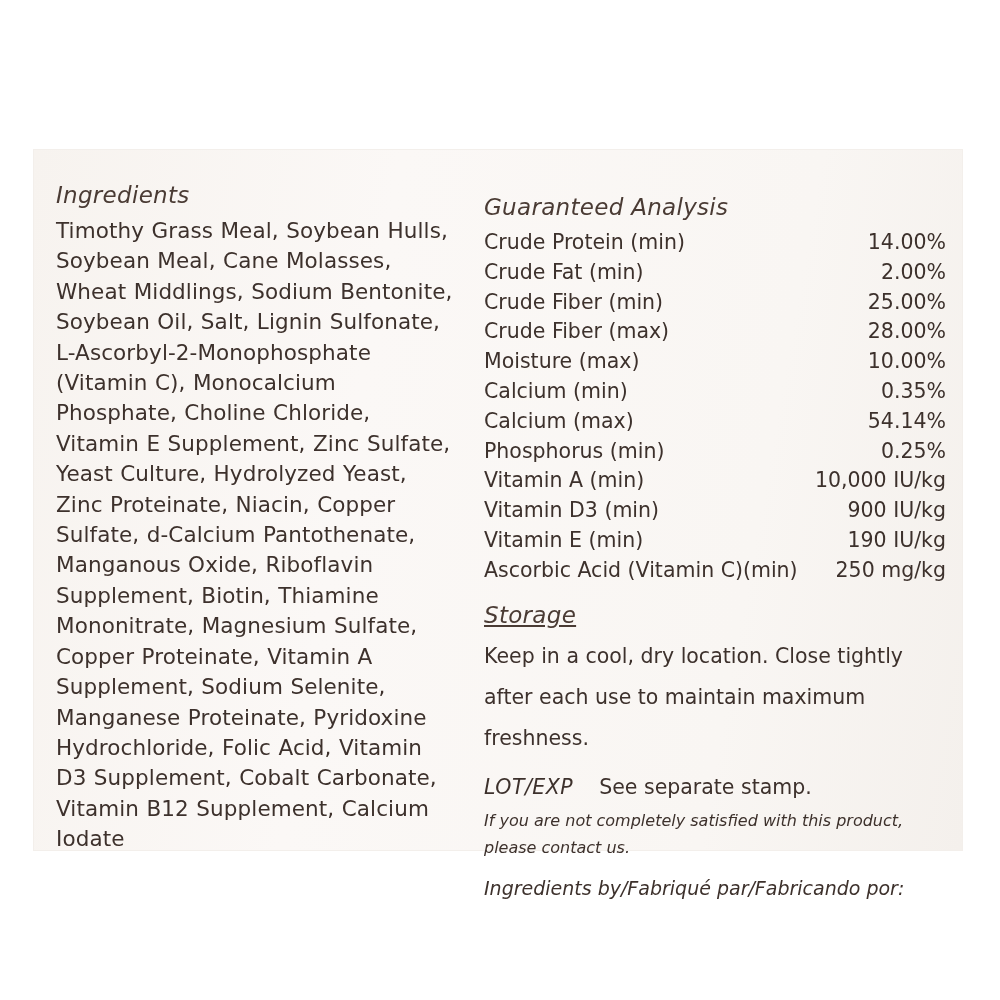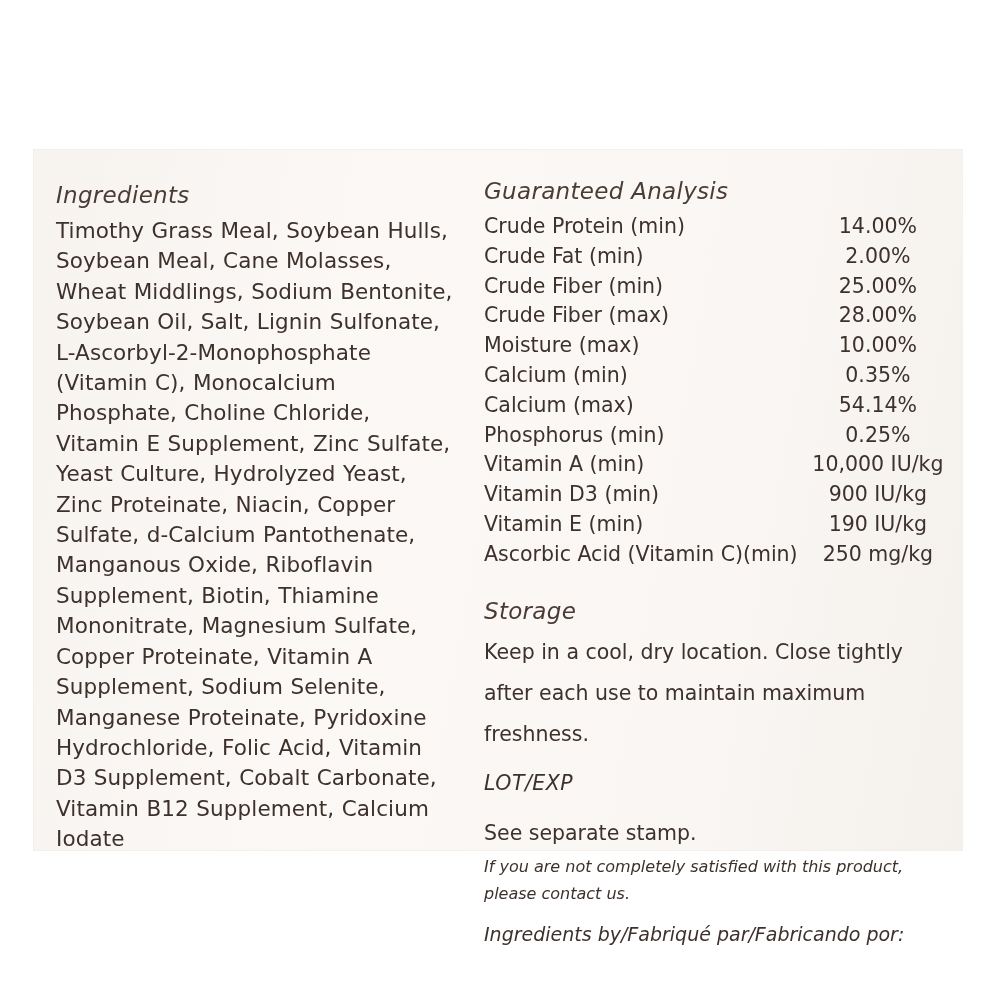--- a/index.html
+++ b/index.html
@@ -39,21 +39,21 @@
   }
 
   #ingredients-col {
     left: 22px;
     top: 32px;
     width: 400px;
   }
 
   #analysis-col {
     left: 450px;
-    top: 28px;
+    top: 44px;
     width: 462px;
   }
 
   .section-heading {
     font-family: "DejaVu Sans", sans-serif;
     font-size: 23px;
     font-weight: 400;
     letter-spacing: 0.3px;
     color: #4a3b34;
     margin: 0 0 8px 0;
@@ -74,39 +74,39 @@
   }
   .ga-table td {
     font-size: 20.5px;
     line-height: 29.8px;
     color: #3d312c;
     padding: 0;
     vertical-align: baseline;
     white-space: nowrap;
   }
   .ga-name { text-align: left; }
-  .ga-value { text-align: center; padding-left: 10px; margin-left: 40px; }
+  .ga-value { text-align: right; padding-left: 10px; margin-left: 40px; }
 
   #storage-heading {
-    margin-top: 28px;
+    margin-top: 16px;
+    text-decoration: underline;
   }
   #storage-body {
     font-size: 20.5px;
     line-height: 41px;
     color: #3d312c;
   }
 
   #lot-row {
     margin-top: 16px;
     font-size: 20.5px;
     color: #3d312c;
     display: flex;
     align-items: baseline;
     gap: 26px;
-    flex-direction: column;
   }
   #lot-label {
     font-style: italic;
     letter-spacing: 0.5px;
   }
 
   #satisfaction-note {
     margin-top: 8px;
     font-size: 16px;
     line-height: 27px;

